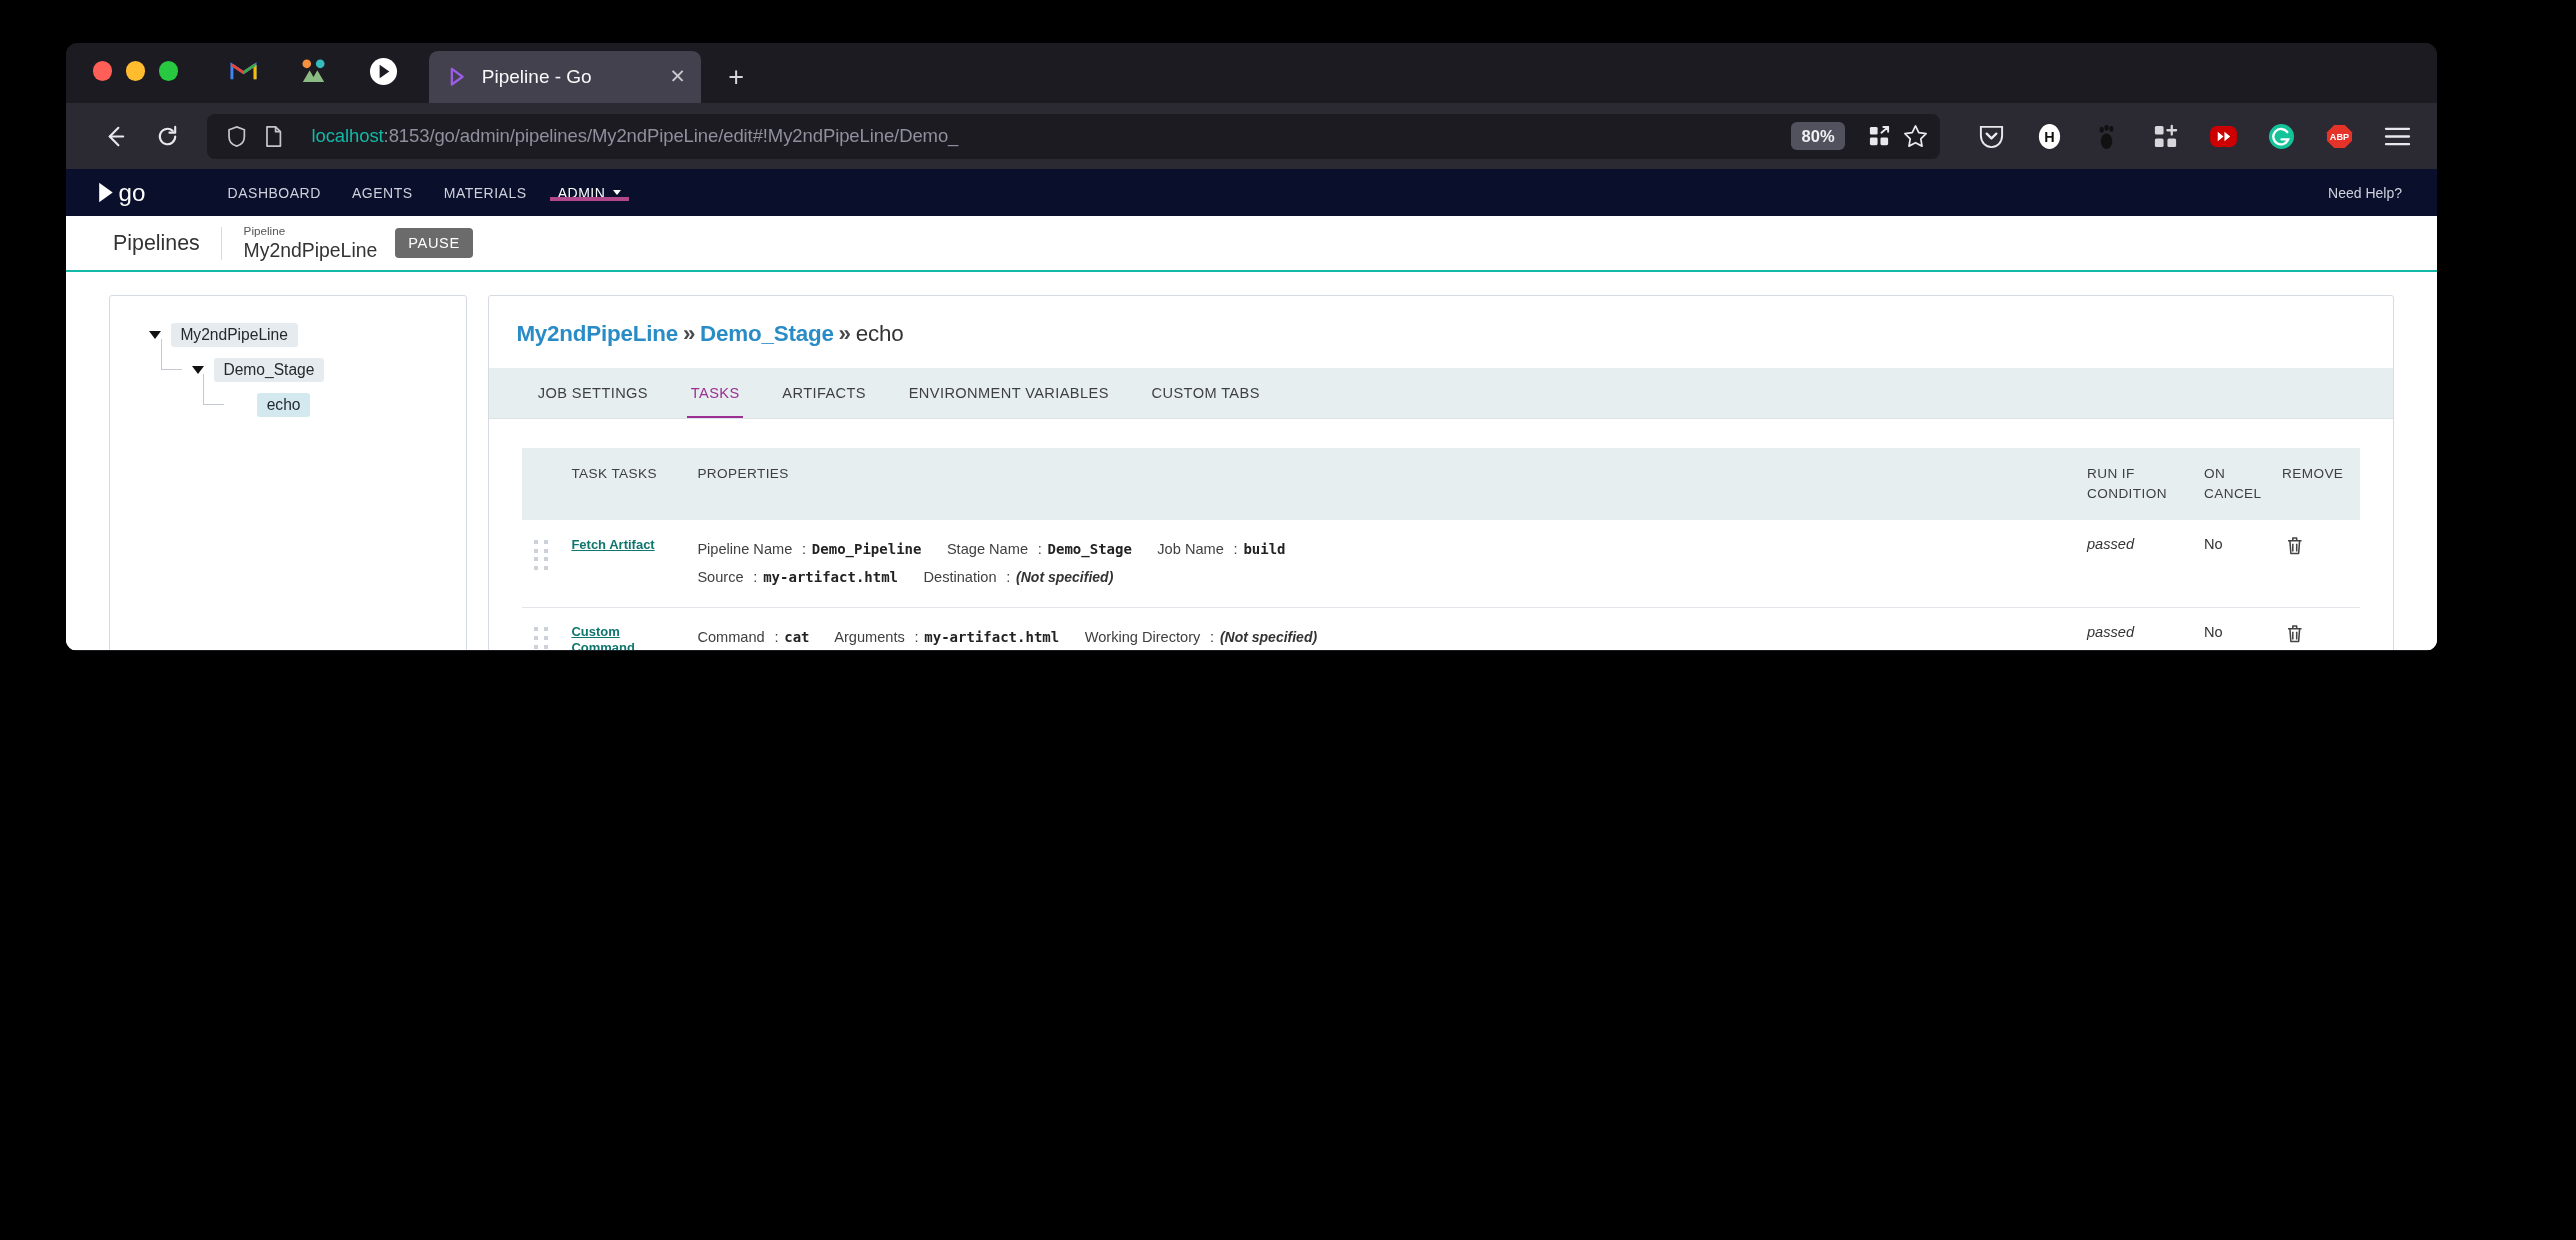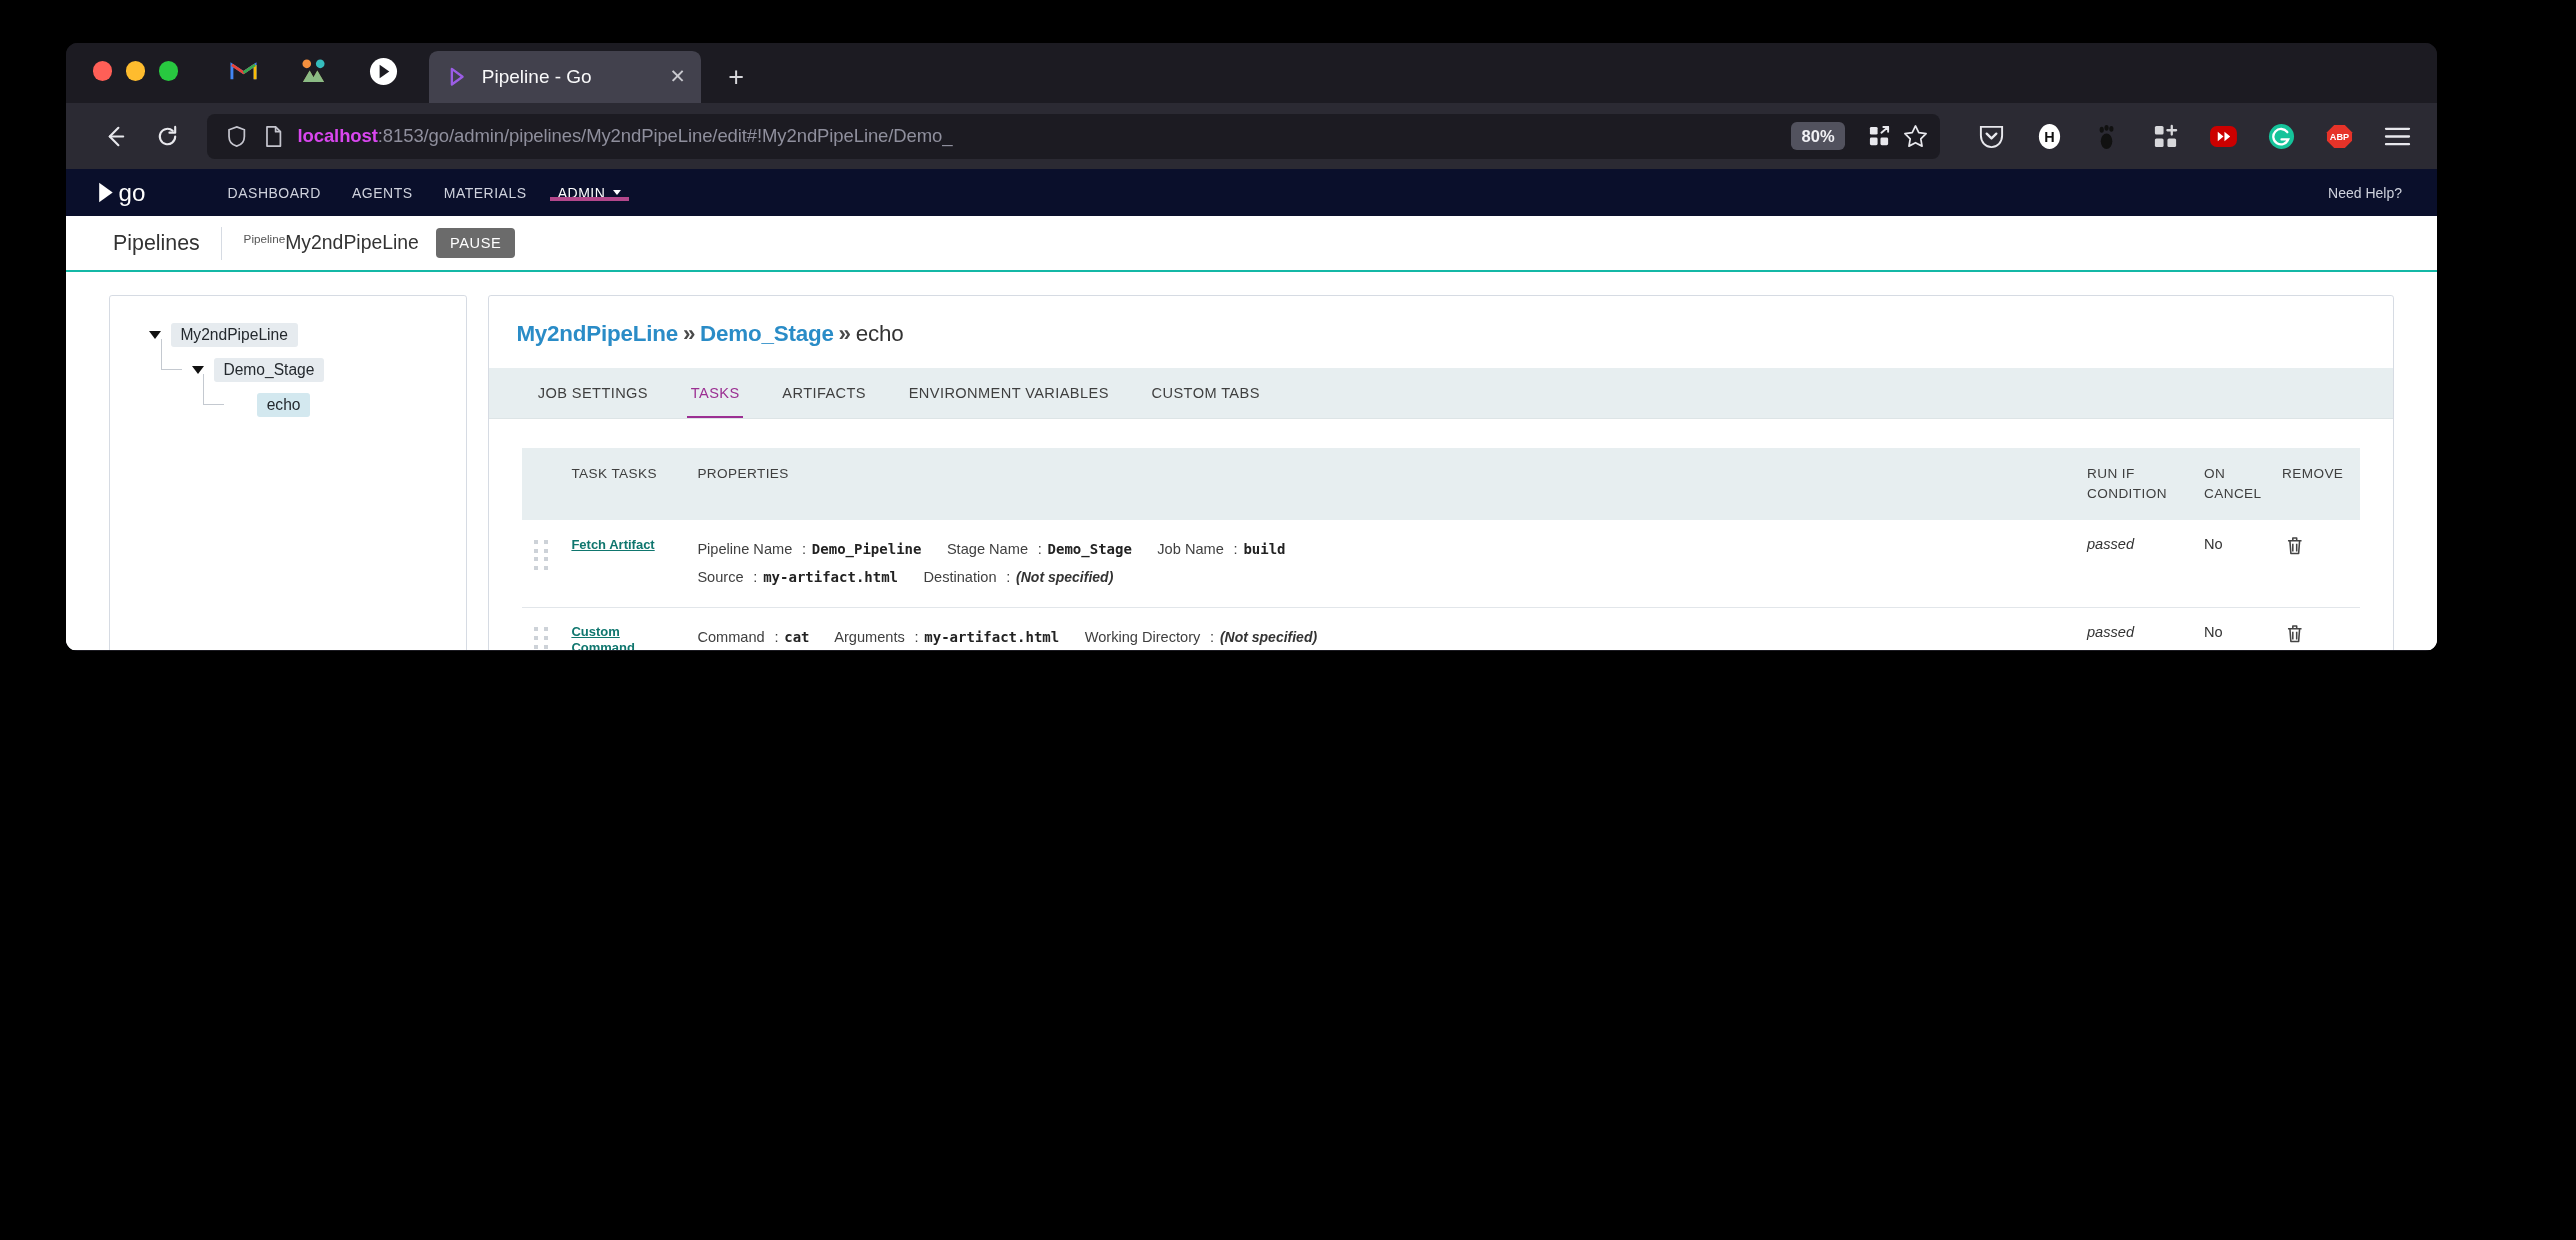--- a/index.html
+++ b/index.html
@@ -83,21 +83,21 @@
     margin: 0 15.6px 0 13.6px;
     gap: 11.7px;
   }
   .url-text {
     flex: 1;
     font-size: 18.5px;
     color: #8f8f9d;
     white-space: nowrap; overflow: hidden;
     letter-spacing: -0.1px;
   }
-  .url-text b { color: #d946ef; font-weight: 700; }
+  .url-text b { color: #14b8a6; font-weight: 400; margin-left: 14px; }
   .zoom-badge {
     background: #52525e; color: #f0f0f4;
     font-size: 16.5px; font-weight: 600;
     border-radius: 5.8px;
     padding: 4.9px 10.7px;
     margin-right: 9.7px;
   }
   .url-icon { width: 25px; height: 25px; color: #c5c5ce; flex:none; display:flex;align-items:center;justify-content:center;}
   .toolbar-icons { display: flex; align-items: center; gap: 25px; padding-left: 19.4px; }
   .tb-icon { width: 33px; height: 33px; display:flex; align-items:center; justify-content:center; }
@@ -142,21 +142,21 @@
   .go-subheader {
     height: 56px;
     background: #ffffff;
     border-bottom: 2px solid #14b8a6;
     display: flex; align-items: center;
     padding-left: 47px;
     gap: 0;
   }
   .page-title-main { font-size: 21.4px; color: #333; font-weight: 400; }
   .subheader-divider { width: 1px; height: 33px; background: #d6dbe3; margin: 0 21.4px; }
-  .pipeline-meta { display: flex; flex-direction: row; justify-content: center; }
+  .pipeline-meta { display: flex; flex-direction: column; justify-content: center; }
   .pipeline-meta .lbl { font-size: 11.7px; color: #555; line-height: 1.35; }
   .pipeline-meta .val { font-size: 19.4px; color: #333; line-height: 1.2; }
   .pause-btn {
     margin-left: 17.5px;
     background: #6b6b6b; color: #fff;
     font-size: 14.6px; letter-spacing: 0.6px;
     padding: 6.8px 13.6px; border-radius: 3.9px;
     align-self: center;
   }
 

